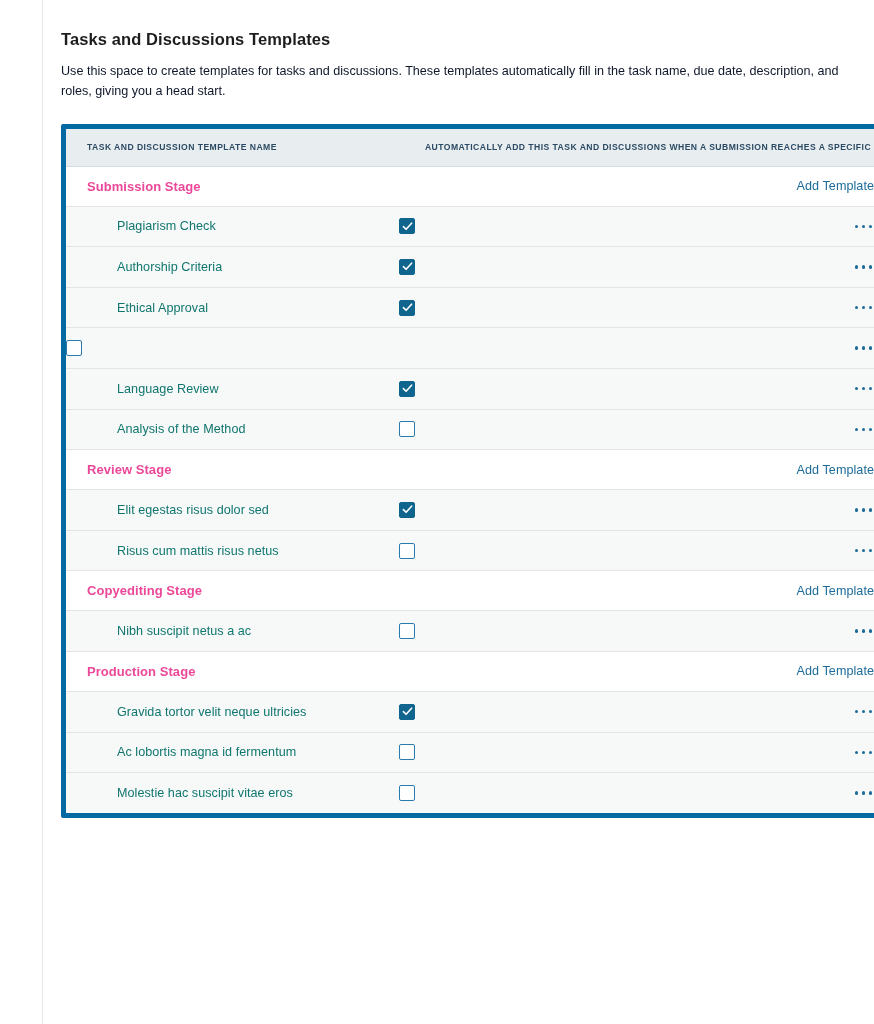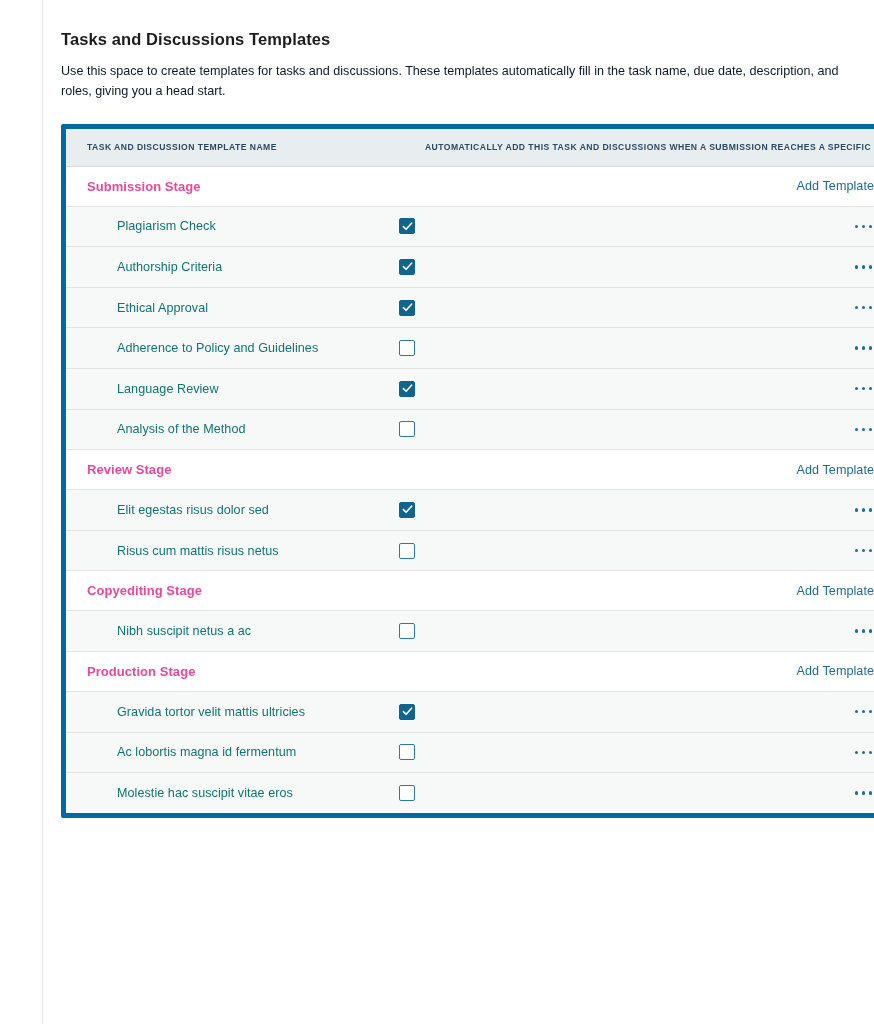--- a/index.html
+++ b/index.html
@@ -246,21 +246,20 @@
             </div>
             <div class="task-actions">
               <span class="ellipsis">
                 <i></i>
                 <i></i>
                 <i></i>
               </span>
             </div>
           </div>
           <div class="task-row">
-            <div class="task-name">Adherence to Policy and Guidelines</div>
             <div class="task-check">
               <span class="cbox off" role="checkbox" aria-checked="false"></span>
             </div>
             <div class="task-actions">
               <span class="ellipsis">
                 <i></i>
                 <i></i>
                 <i></i>
               </span>
             </div>
@@ -344,21 +343,21 @@
                 <i></i>
                 <i></i>
               </span>
             </div>
           </div>
           <div class="section-row">
             <span class="section-title">Production Stage</span>
             <span class="add-template">Add Template</span>
           </div>
           <div class="task-row">
-            <div class="task-name">Gravida tortor velit mattis ultricies</div>
+            <div class="task-name">Gravida tortor velit neque ultricies</div>
             <div class="task-check">
               <span class="cbox on" role="checkbox" aria-checked="true">
                 <svg width="11" height="11" viewBox="0 0 11 11" aria-hidden="true">
                   <path d="M1.4 5.6 L4.1 8.3 L9.6 2.2" fill="none" stroke="#ffffff" stroke-width="1.6" stroke-linecap="round" stroke-linejoin="round"></path>
                 </svg>
               </span>
             </div>
             <div class="task-actions">
               <span class="ellipsis">
                 <i></i>

